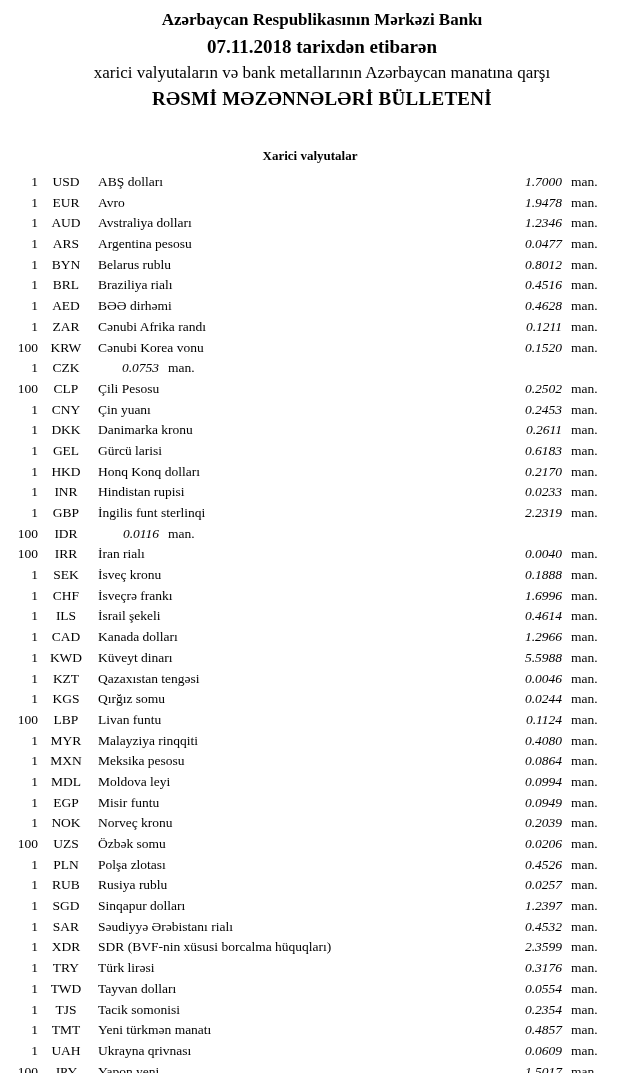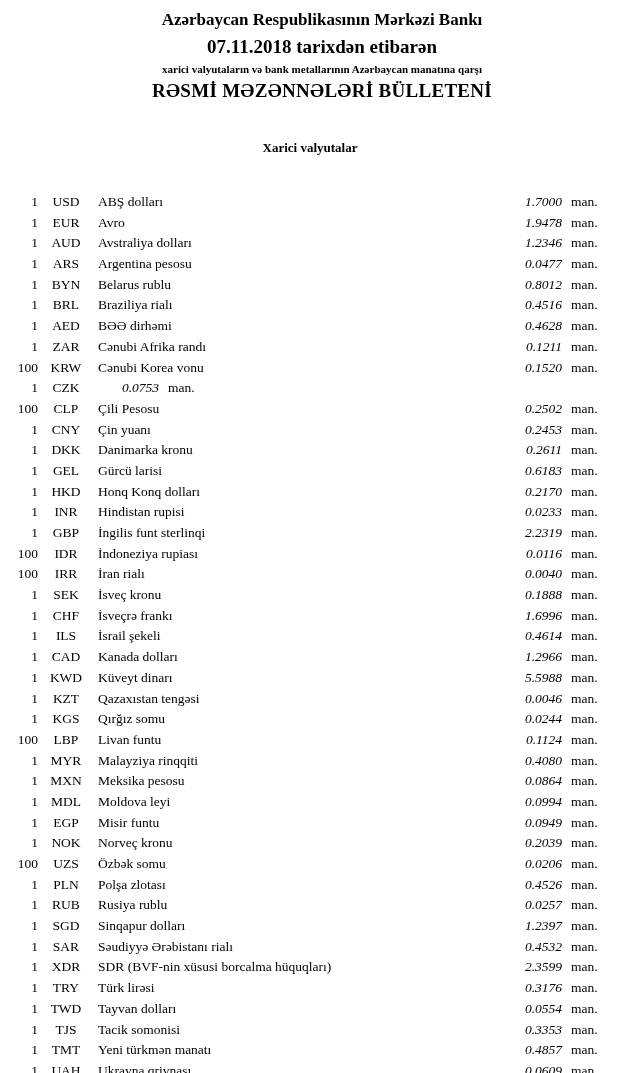--- a/index.html
+++ b/index.html
@@ -22,22 +22,22 @@
     font-size: 17px;
     font-weight: bold;
     margin: 4px 0 6px 0;
   }
   .date-line {
     font-size: 19px;
     font-weight: bold;
     margin: 0 0 5px 0;
   }
   .subtitle-line {
-    font-size: 11px;
-    font-weight: bold;
+    font-size: 17px;
+    font-weight: normal;
     margin: 0 0 5px 0;
   }
   .bulletin-title {
     font-size: 19px;
     font-weight: bold;
     letter-spacing: 0.3px;
     margin: 0;
   }
   .section-title {
     text-align: center;
@@ -74,21 +74,20 @@
     width: 70px;
     text-align: right;
     font-weight: normal;
     font-style: italic;
     flex: 0 0 auto;
   }
   .unit {
     width: 58px;
     padding-left: 9px;
     flex: 0 0 auto;
-    margin-top: 28px;
   }
 </style>
 </head>
 <body>
 
 <div class="page">
 
   <div class="header">
     <div class="bank-title">Azərbaycan Respublikasının Mərkəzi Bankı</div>
     <div class="date-line">07.11.2018 tarixdən etibarən</div>
@@ -230,21 +229,20 @@
       <span class="qty">1</span>
       <span class="code">GBP</span>
       <span class="name">İngilis funt sterlinqi</span>
       <span class="rate">2.2319</span>
       <span class="unit">man.</span>
     </div>
 
     <div class="rate-row">
       <span class="qty">100</span>
       <span class="code">IDR</span>
-      <span class="name">İndoneziya rupiası</span>
       <span class="rate">0.0116</span>
       <span class="unit">man.</span>
     </div>
 
     <div class="rate-row">
       <span class="qty">100</span>
       <span class="code">IRR</span>
       <span class="name">İran rialı</span>
       <span class="rate">0.0040</span>
       <span class="unit">man.</span>
@@ -415,21 +413,21 @@
       <span class="code">TWD</span>
       <span class="name">Tayvan dolları</span>
       <span class="rate">0.0554</span>
       <span class="unit">man.</span>
     </div>
 
     <div class="rate-row">
       <span class="qty">1</span>
       <span class="code">TJS</span>
       <span class="name">Tacik somonisi</span>
-      <span class="rate">0.3353</span>
+      <span class="rate">0.2354</span>
       <span class="unit">man.</span>
     </div>
 
     <div class="rate-row">
       <span class="qty">1</span>
       <span class="code">TMT</span>
       <span class="name">Yeni türkmən manatı</span>
       <span class="rate">0.4857</span>
       <span class="unit">man.</span>
     </div>

